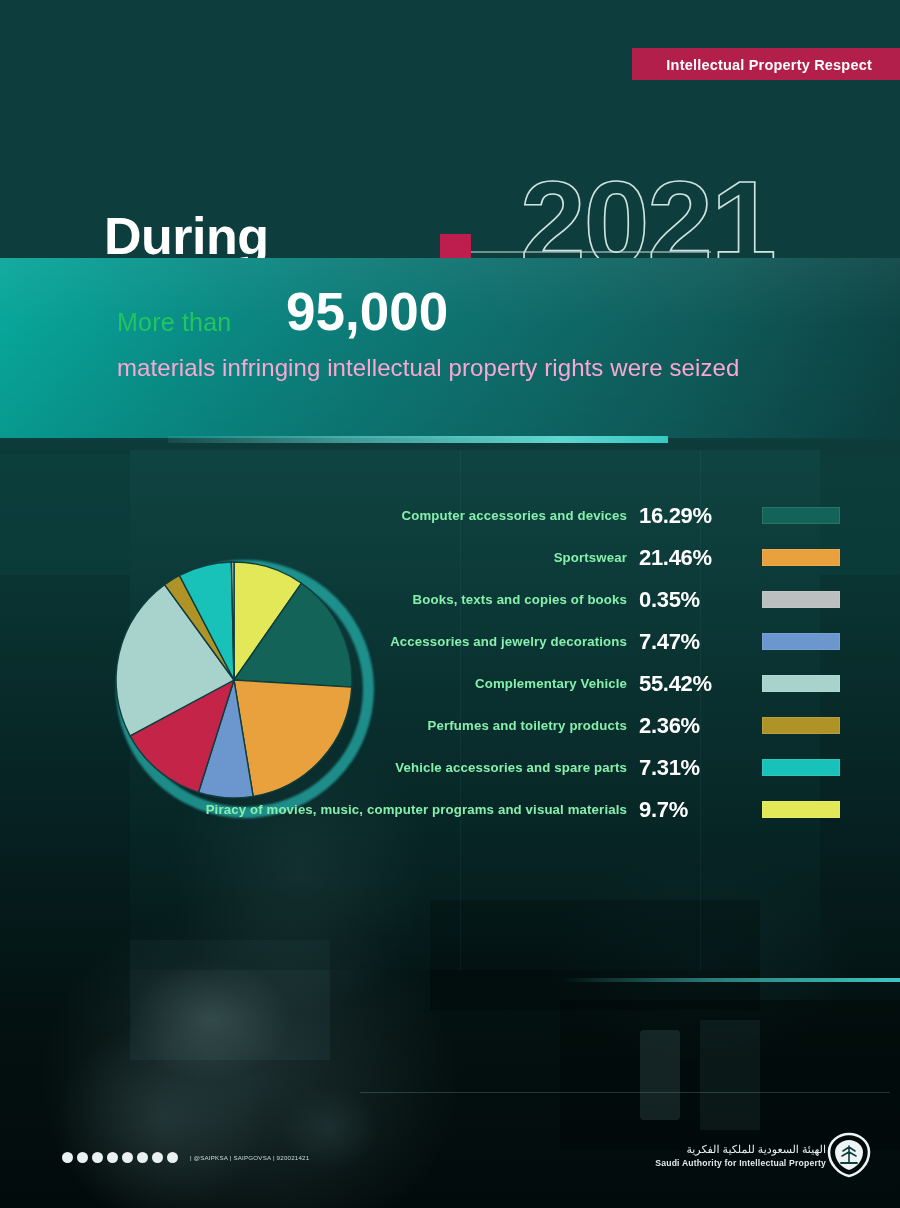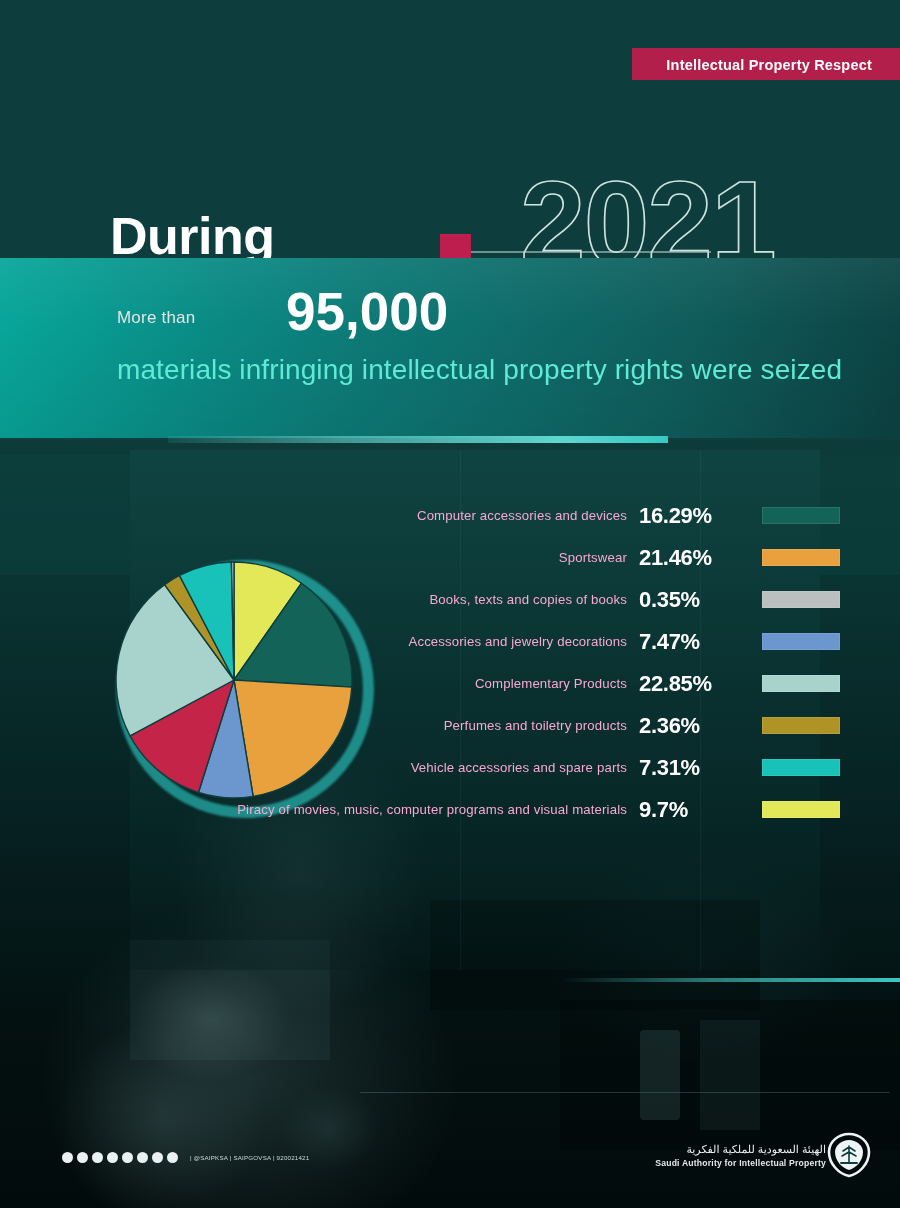--- a/index.html
+++ b/index.html
@@ -74,21 +74,21 @@
   }
   .year-wrap svg{ display:block; }
   .year-txt{
     font-family:"Liberation Sans", sans-serif;
     font-size:118px; font-weight:bold; letter-spacing:-2px;
     fill:none; stroke:#cfe3e0; stroke-width:1.6px;
   }
 
   
   .during{
-    position:absolute; left:110px; top:206px;
+    position:absolute; left:104px; top:206px;
     font-size:52px; font-weight:bold; color:#ffffff; letter-spacing:-0.5px;
   }
   .red-sq{
     position:absolute; left:440px; top:234px; width:31px; height:37px;
     background:#be1e4e;
   }
   .red-line{
     position:absolute; left:471px; top:251px; width:240px; height:1.5px;
     background:rgba(190,215,212,0.55);
   }
@@ -112,29 +112,29 @@
     position:absolute; left:560px; top:978px; width:340px; height:4px;
     background:linear-gradient(90deg, rgba(60,200,195,0.0) 0%, rgba(70,210,205,0.55) 45%, #3ec7c1 100%);
   }
   .thin-line-bottom{
     position:absolute; left:360px; top:1092px; width:530px; height:1px;
     background:rgba(150,200,198,0.22);
   }
 
   .more-than{
     position:absolute; left:117px; top:308px;
-    font-size:17px; color:#e5e5e5; font-weight:normal; letter-spacing:0.2px;
+    font-size:25px; color:#22c55e; font-weight:normal; letter-spacing:0.2px;
   }
   .bignum{
     position:absolute; left:278px; top:281px;
     font-size:53px; font-weight:bold; color:#ffffff; letter-spacing:0px;margin-left:8px;
   }
   .subtitle{
     position:absolute; left:117px; top:354px;
-    font-size:28px; color:#5eead4; font-weight:normal; letter-spacing:0.1px;
+    font-size:24px; color:#f9a8d4; font-weight:normal; letter-spacing:0.1px;
   }
 
   
   .pie-zone{ position:absolute; left:88px; top:538px; width:300px; height:300px; }
   .pie-glow{
     position:absolute; left:28px; top:22px; width:258px; height:258px;
     border-radius:50%;
     border:11px solid rgba(38,183,176,0.70);
     filter:blur(1.2px);
   }
@@ -142,21 +142,21 @@
 
   
   .legend{
     position:absolute; left:150px; top:497px; width:690px;
   }
   .lrow{
     display:flex; align-items:center; justify-content:flex-end;
     height:37px; margin-bottom:5px;
   }
   .lbl{
-    font-size:13.2px; color:#f9a8d4; font-weight:normal; letter-spacing:0.15px;
+    font-size:13.2px; color:#86efac; font-weight:bold; letter-spacing:0.15px;
     text-align:right; white-space:nowrap;
   }
   .pct{
     font-size:22px; font-weight:bold; color:#ffffff;
     width:112px; text-align:left; margin-left:12px; letter-spacing:-0.3px;
   }
   .swatch{
     width:78px; height:17px; margin-left:11px; flex:0 0 auto;
     border:1px solid rgba(255,255,255,0.10);
   }
@@ -252,22 +252,22 @@
       <div class="lbl">Books, texts and copies of books</div>
       <div class="pct">0.35%</div>
       <div class="swatch" style="background: rgb(188, 191, 191);"></div>
     </div>
     <div class="lrow">
       <div class="lbl">Accessories and jewelry decorations</div>
       <div class="pct">7.47%</div>
       <div class="swatch" style="background: rgb(107, 150, 206);"></div>
     </div>
     <div class="lrow">
-      <div class="lbl">Complementary Products</div>
-      <div class="pct">22.85%</div>
+      <div class="lbl">Complementary Vehicle</div>
+      <div class="pct">55.42%</div>
       <div class="swatch" style="background: rgb(168, 211, 204);"></div>
     </div>
     <div class="lrow">
       <div class="lbl">Perfumes and toiletry products</div>
       <div class="pct">2.36%</div>
       <div class="swatch" style="background: rgb(176, 147, 39);"></div>
     </div>
     <div class="lrow">
       <div class="lbl">Vehicle accessories and spare parts</div>
       <div class="pct">7.31%</div>

